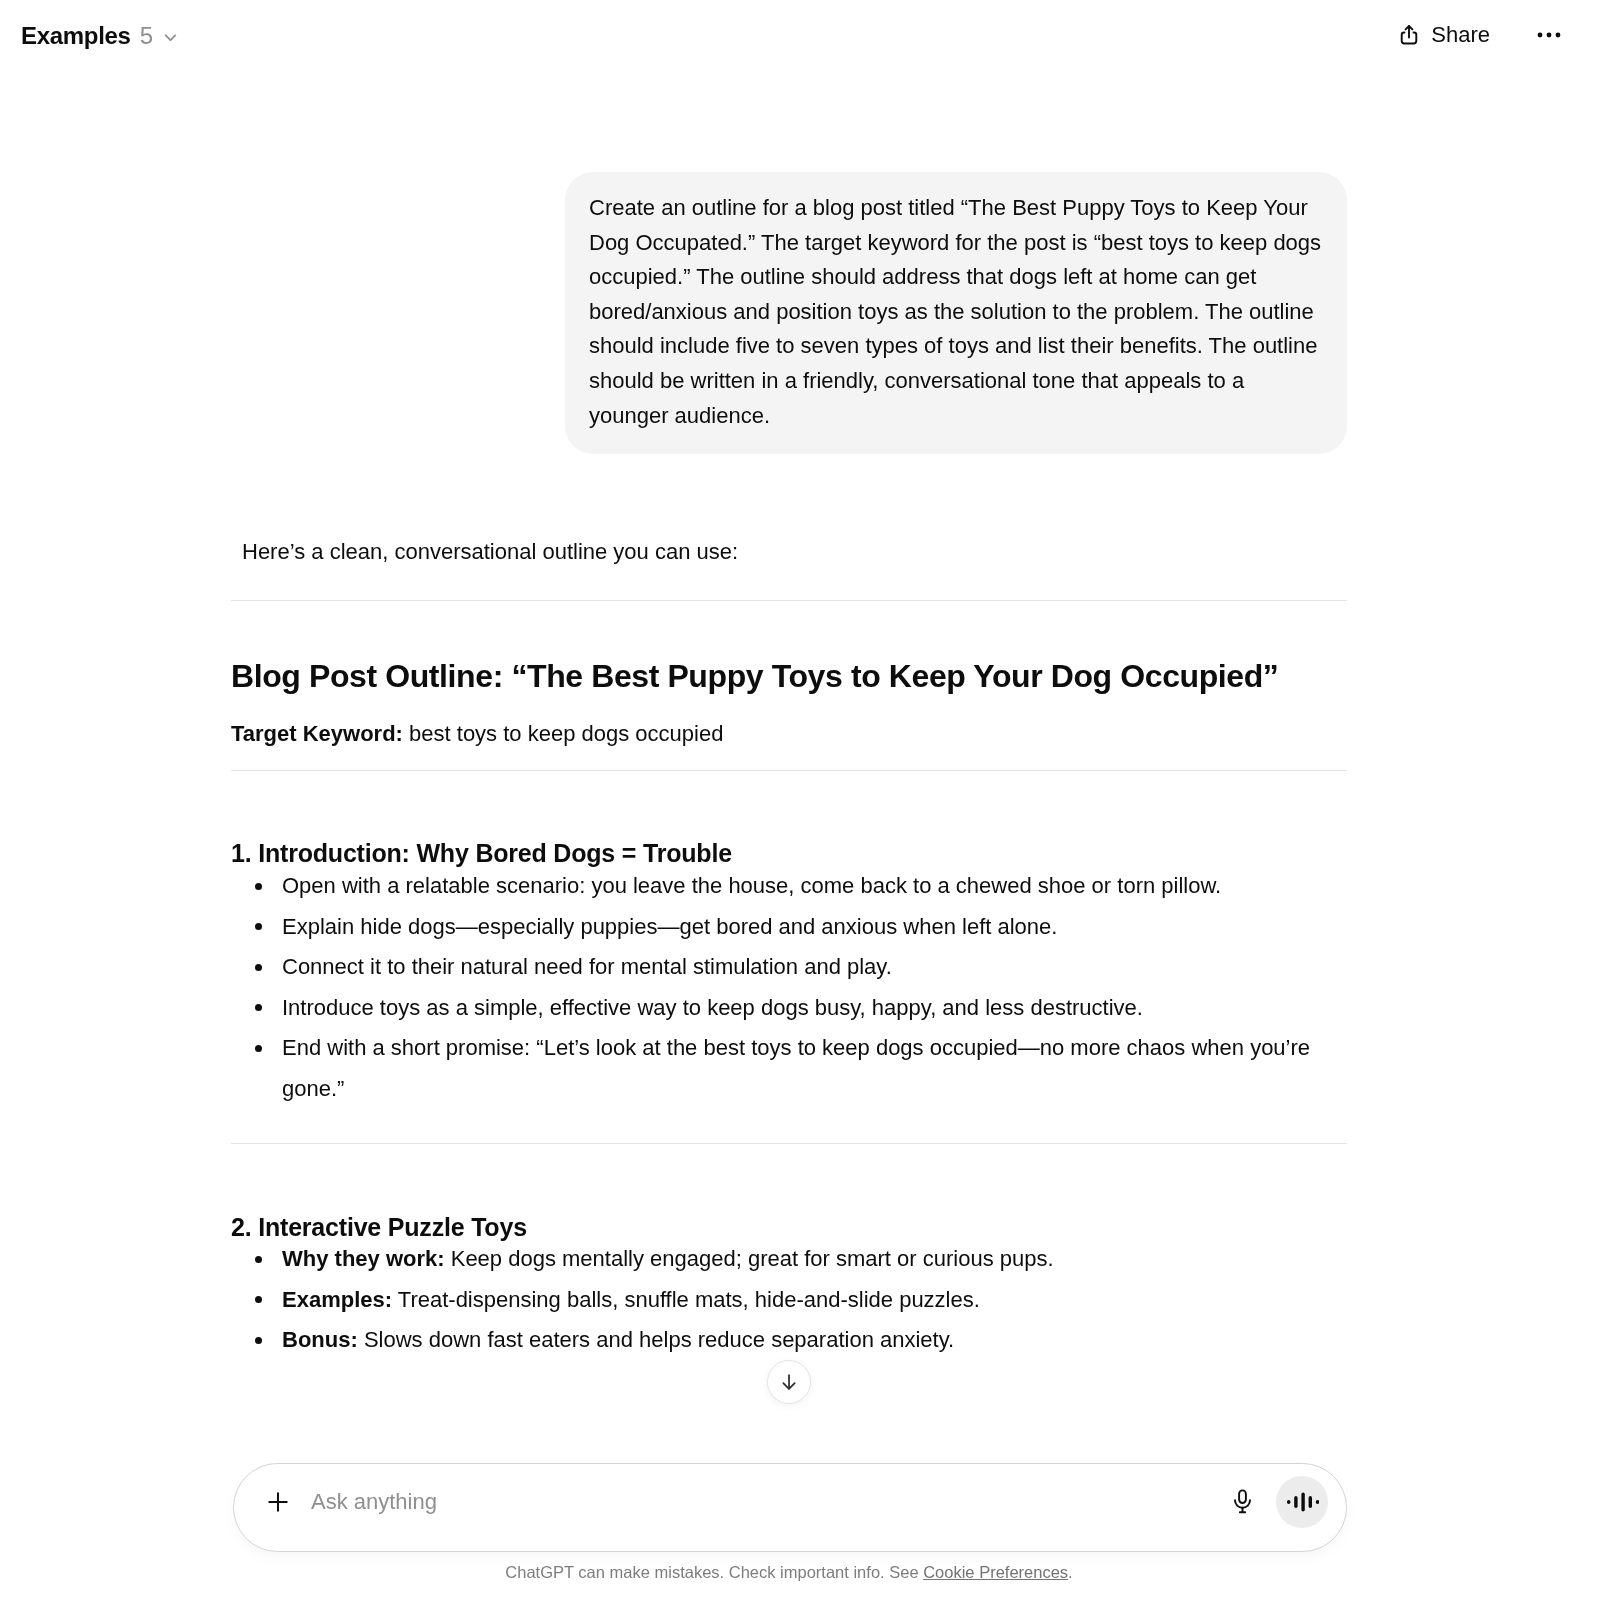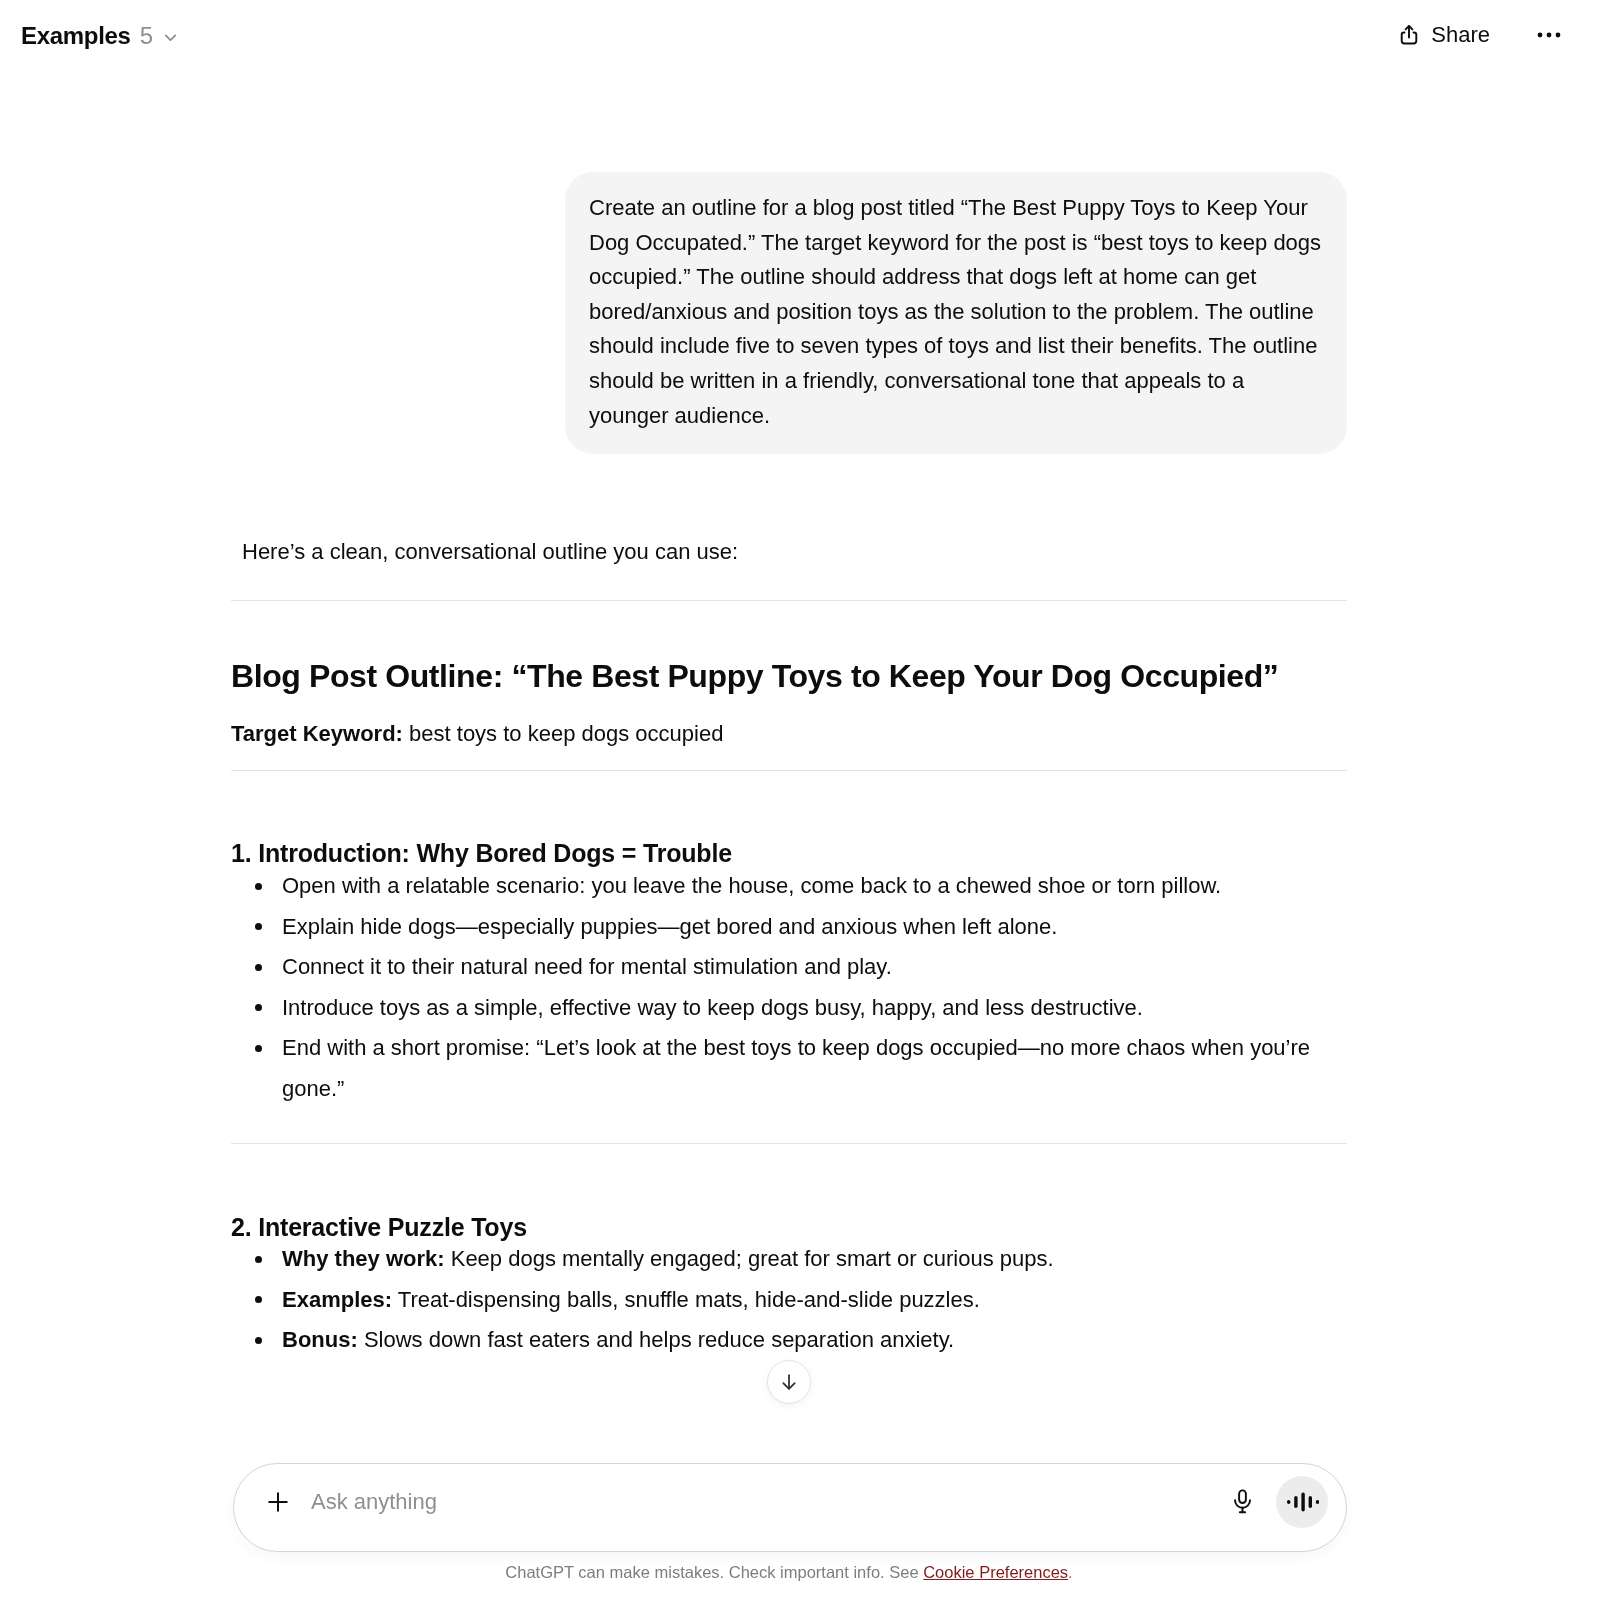--- a/index.html
+++ b/index.html
@@ -72,21 +72,21 @@
   }
   .composer input::placeholder { color:#8f8f8f; }
   .mic-btn { width:40px; height:40px; display:flex; align-items:center; justify-content:center;
              cursor:pointer; flex:0 0 auto; margin-right:14px; }
   .voice-btn { width:52px; height:52px; border-radius:50%; background:#ececec;
                display:flex; align-items:center; justify-content:center; cursor:pointer; flex:0 0 auto; }
 
   
   .footer { position:absolute; top:1563px; left:231px; width:1116px; text-align:center;
             font-size:16.5px; color:#7d7d7d; }
-  .footer .cookie { color:#7f1d1d; text-decoration:underline; cursor:pointer; }
+  .footer .cookie { color:#737373; text-decoration:underline; cursor:pointer; }
 </style>
 </head>
 <body>
 
 <div class="header">
   <div class="brand">
     <span class="name">Examples</span>
     <span class="ver">5</span>
     <span class="chev">
       <svg width="17" height="17" viewBox="0 0 16 16" fill="none">

